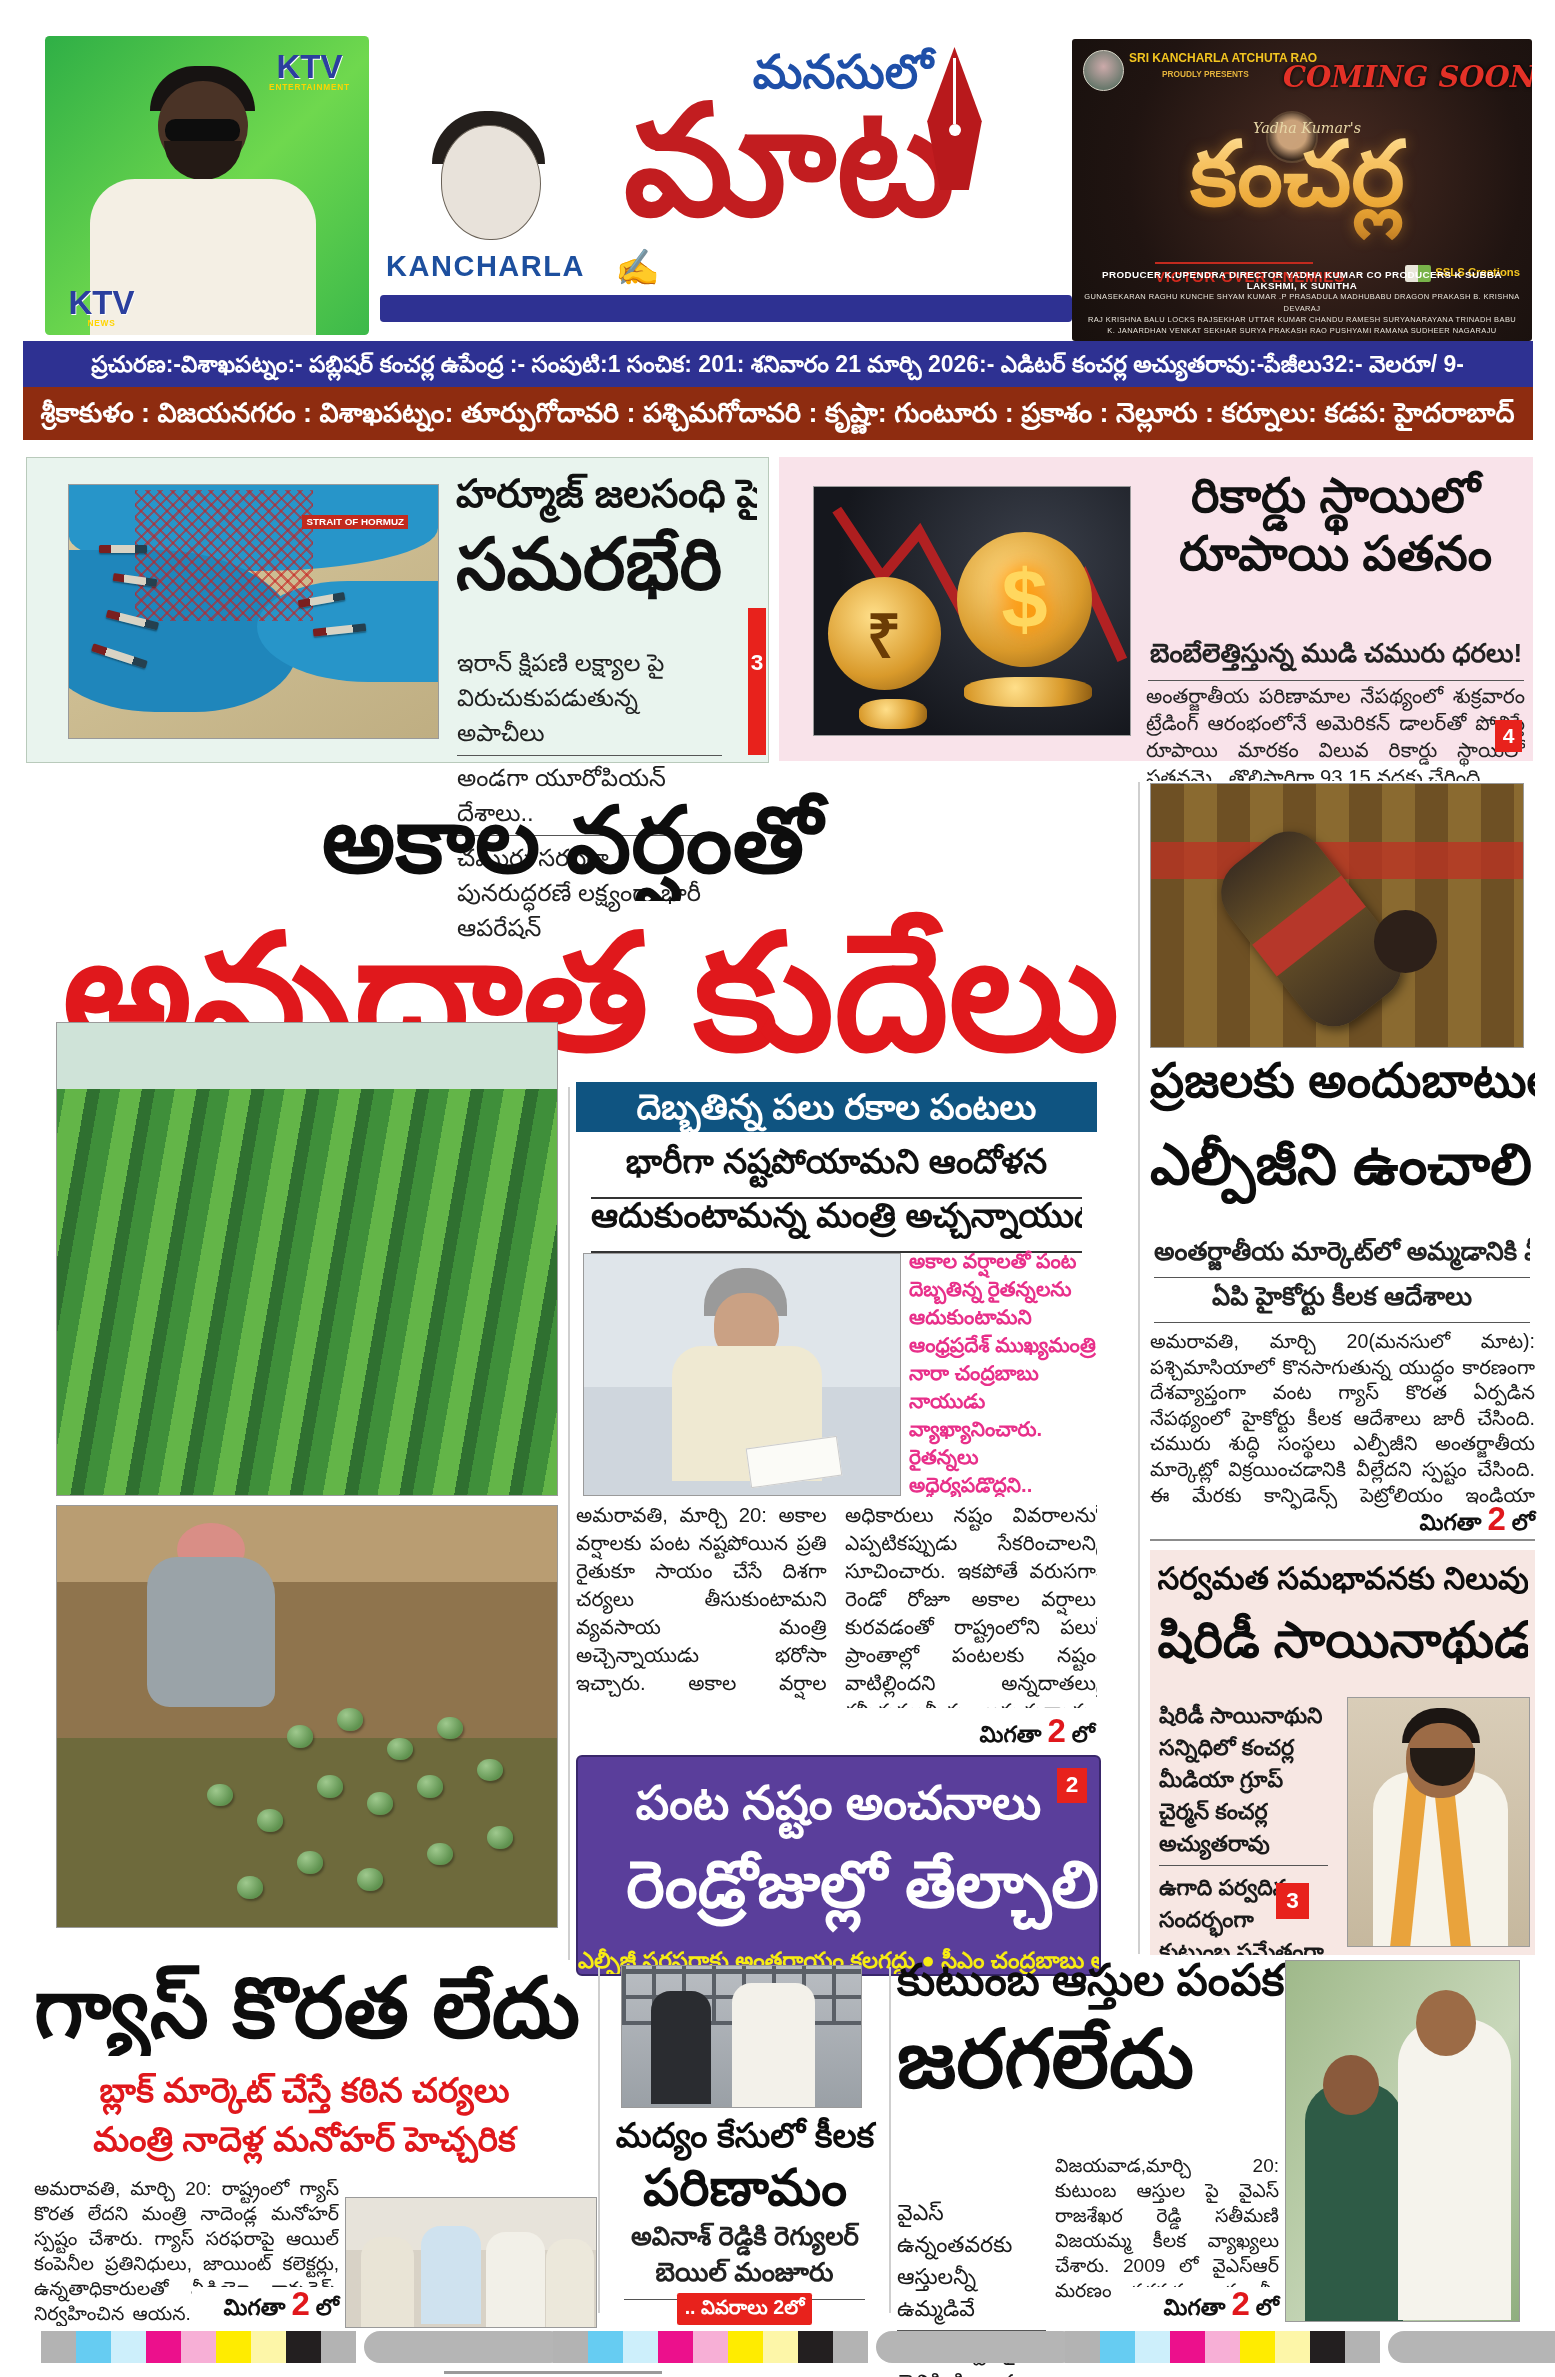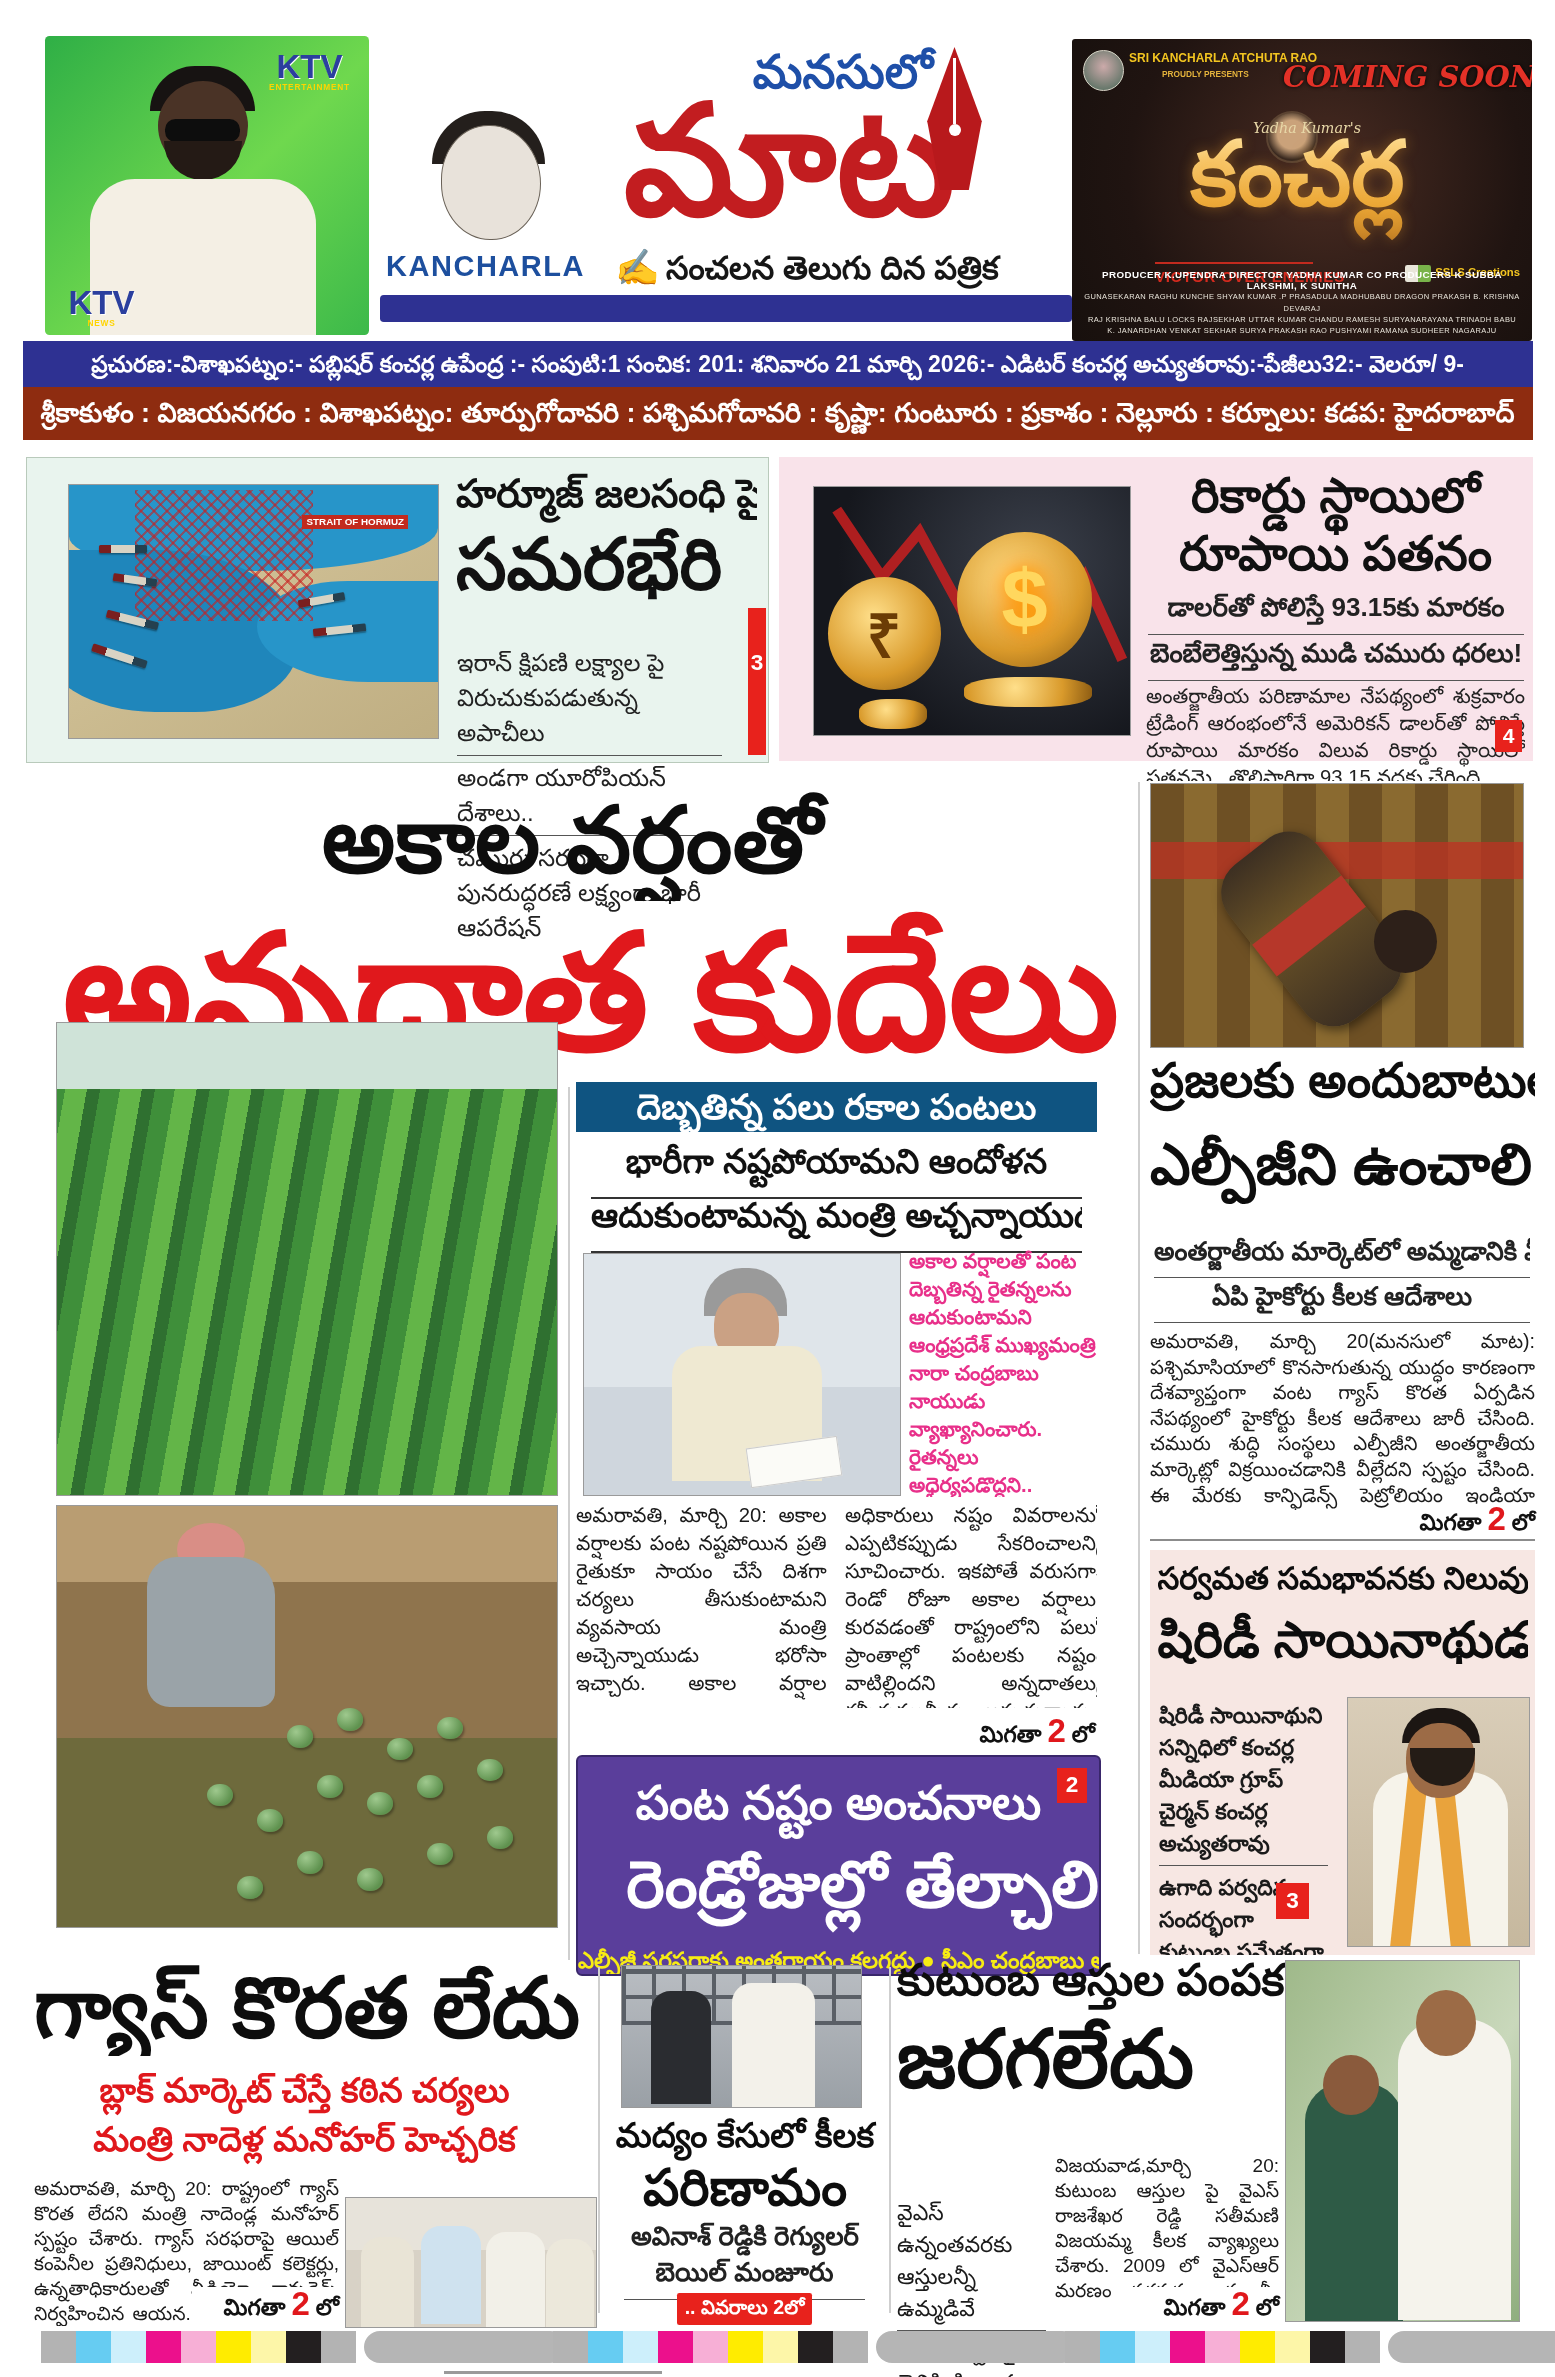--- a/index.html
+++ b/index.html
@@ -140,21 +140,20 @@
   </div>
   <div class="abs b ctr" style="left:380px;top:250px;width:211px;font-size:29px;color:#1d4f9e;letter-spacing:1.5px;">KANCHARLA</div>
 
   <div class="abs b ctr nowrap" style="left:715px;top:44px;width:256px;font-size:47px;color:#1e4fa8;">మనసులో</div>
   <div class="abs b ctr nowrap ov" style="left:579px;top:75px;width:421px;height:181px;font-size:154px;line-height:173px;color:#c21d20;">మాట</div>
   <div class="abs nib" style="left:922px;top:47px;width:65px;height:143px;">
     <div class="nib-slit"></div>
     <div class="nib-dot"></div>
   </div>
   <div class="abs" style="left:615px;top:247px;font-size:36px;color:#1a3f93;">✍</div>
-  <div class="abs b nowrap ov" style="left:666px;top:250px;width:406px;font-size:32px;color:#161616;">సంచలన తెలుగు దిన పత్రిక</div>
   <div class="abs blue-bar" style="left:380px;top:295px;width:692px;height:27px;"></div>
 
   <div class="abs ov poster" style="left:1072px;top:39px;width:460px;height:302px;">
     <div class="avatar"></div>
     <div class="abs b" style="left:57px;top:12px;font-size:12px;color:#f3c520;">SRI KANCHARLA ATCHUTA RAO</div>
     <div class="abs b" style="left:90px;top:30px;font-size:8.3px;color:#e4b33c;">PROUDLY PRESENTS</div>
     <div class="abs coming nowrap" style="left:211px;top:21px;">COMING SOON</div>
     <div class="tunnel"></div>
     <div class="abs" style="left:181px;top:81px;font-family:'DejaVu Serif',serif;font-style:italic;font-size:14.3px;color:#e8d8a8;">Yadha Kumar's</div>
     <div class="abs gold-title ctr nowrap ov" style="left:45px;top:90px;width:361px;height:135px;">కంచర్ల</div>
@@ -209,21 +208,20 @@
           <span>₹</span>
         </div>
       <div class="coin" style="left:143px;top:45px;width:135px;height:135px;font-size:83px;">
           <span class="dollar-glow">$</span>
         </div>
       <div class="coin" style="left:150px;top:190px;width:128px;height:30px;border-radius:40%;"></div>
       <div class="coin" style="left:45px;top:212px;width:68px;height:30px;border-radius:40%;"></div>
     </div>
     <div class="abs b ctr nowrap ov" style="left:361px;top:10.5px;width:391px;font-size:48px;color:#111;">రికార్డు స్థాయిలో</div>
     <div class="abs b ctr nowrap ov" style="left:361px;top:69px;width:391px;font-size:48px;color:#111;">రూపాయి పతనం</div>
-    <div class="abs b ctr uline-thin nowrap ov" style="left:369px;top:135px;width:376px;font-size:26px;color:#222;">డాలర్‌తో పోలిస్తే 93.15కు మారకం</div>
     <div class="abs b ctr uline-thin nowrap ov" style="left:369px;top:181px;width:376px;font-size:26px;color:#222;">బెంబేలెత్తిస్తున్న ముడి చమురు ధరలు!</div>
     <div class="abs ctr justify ov" style="left:367px;top:226px;width:379px;height:98px;font-size:20.3px;line-height:27px;color:#222;">అంతర్జాతీయ పరిణామాల నేపథ్యంలో శుక్రవారం ట్రేడింగ్ ఆరంభంలోనే అమెరికన్ డాలర్‌తో పోలిస్తే రూపాయి మారకం విలువ రికార్డు స్థాయిలో పతనమై.. తొలిసారిగా 93.15 వద్దకు చేరింది.</div>
     <div class="abs badge" style="left:716px;top:263px;width:27px;height:32px;font-size:21px;">4</div>
   </div>
 
   <div class="abs b ctr nowrap ov" style="left:113px;top:788px;width:918px;height:113px;font-size:92px;color:#0d0d0d;">అకాల వర్షంతో</div>
   <div class="abs b ctr red-head nowrap ov" style="left:38px;top:901px;width:1106px;height:188px;font-size:162px;line-height:184px;">అన్నదాత కుదేలు</div>
 
   <div class="abs ov banana-img photo-frame" style="left:56px;top:1022px;width:500px;height:472px;"></div>
   <div class="abs ov farmer-img photo-frame" style="left:56px;top:1505px;width:500px;height:421px;">

